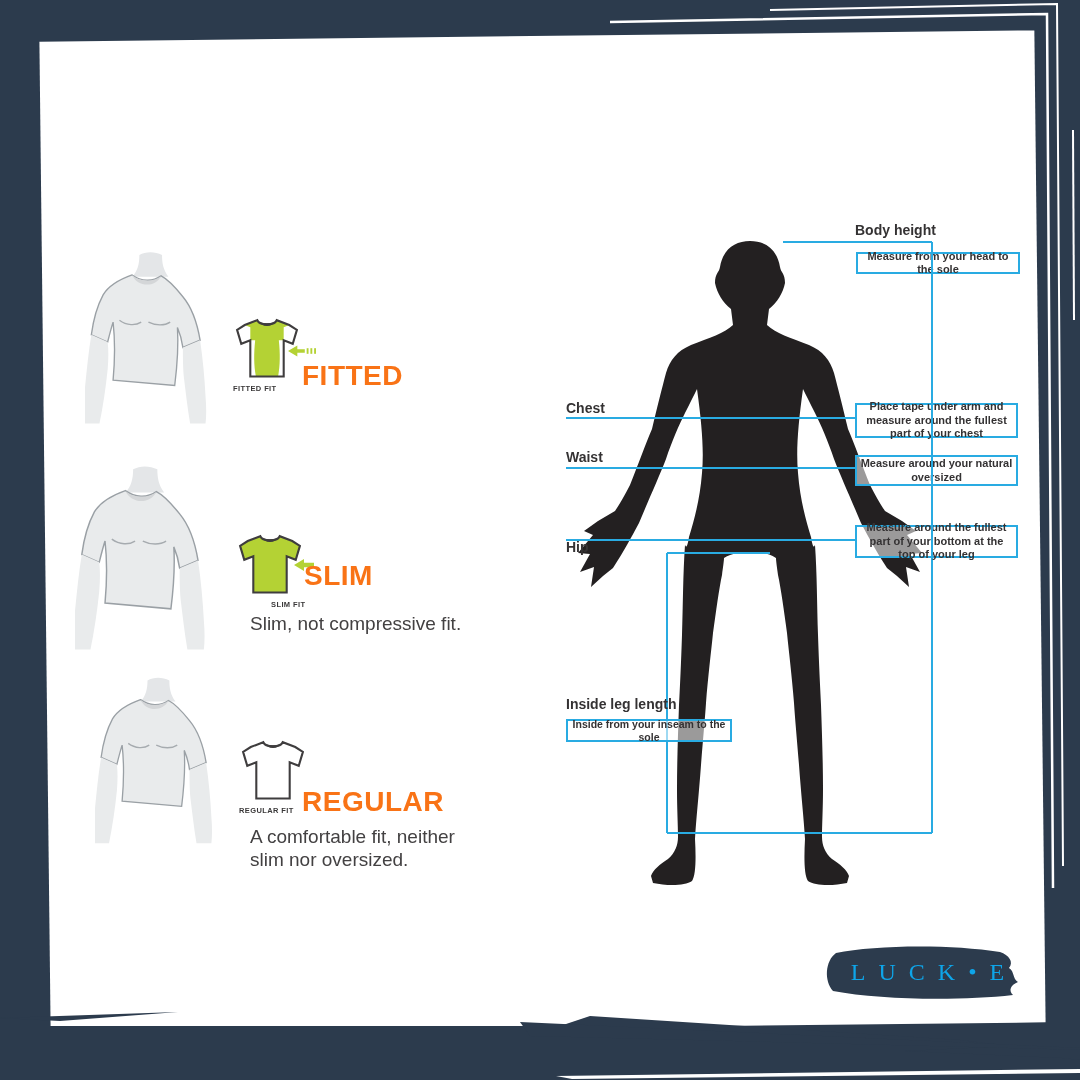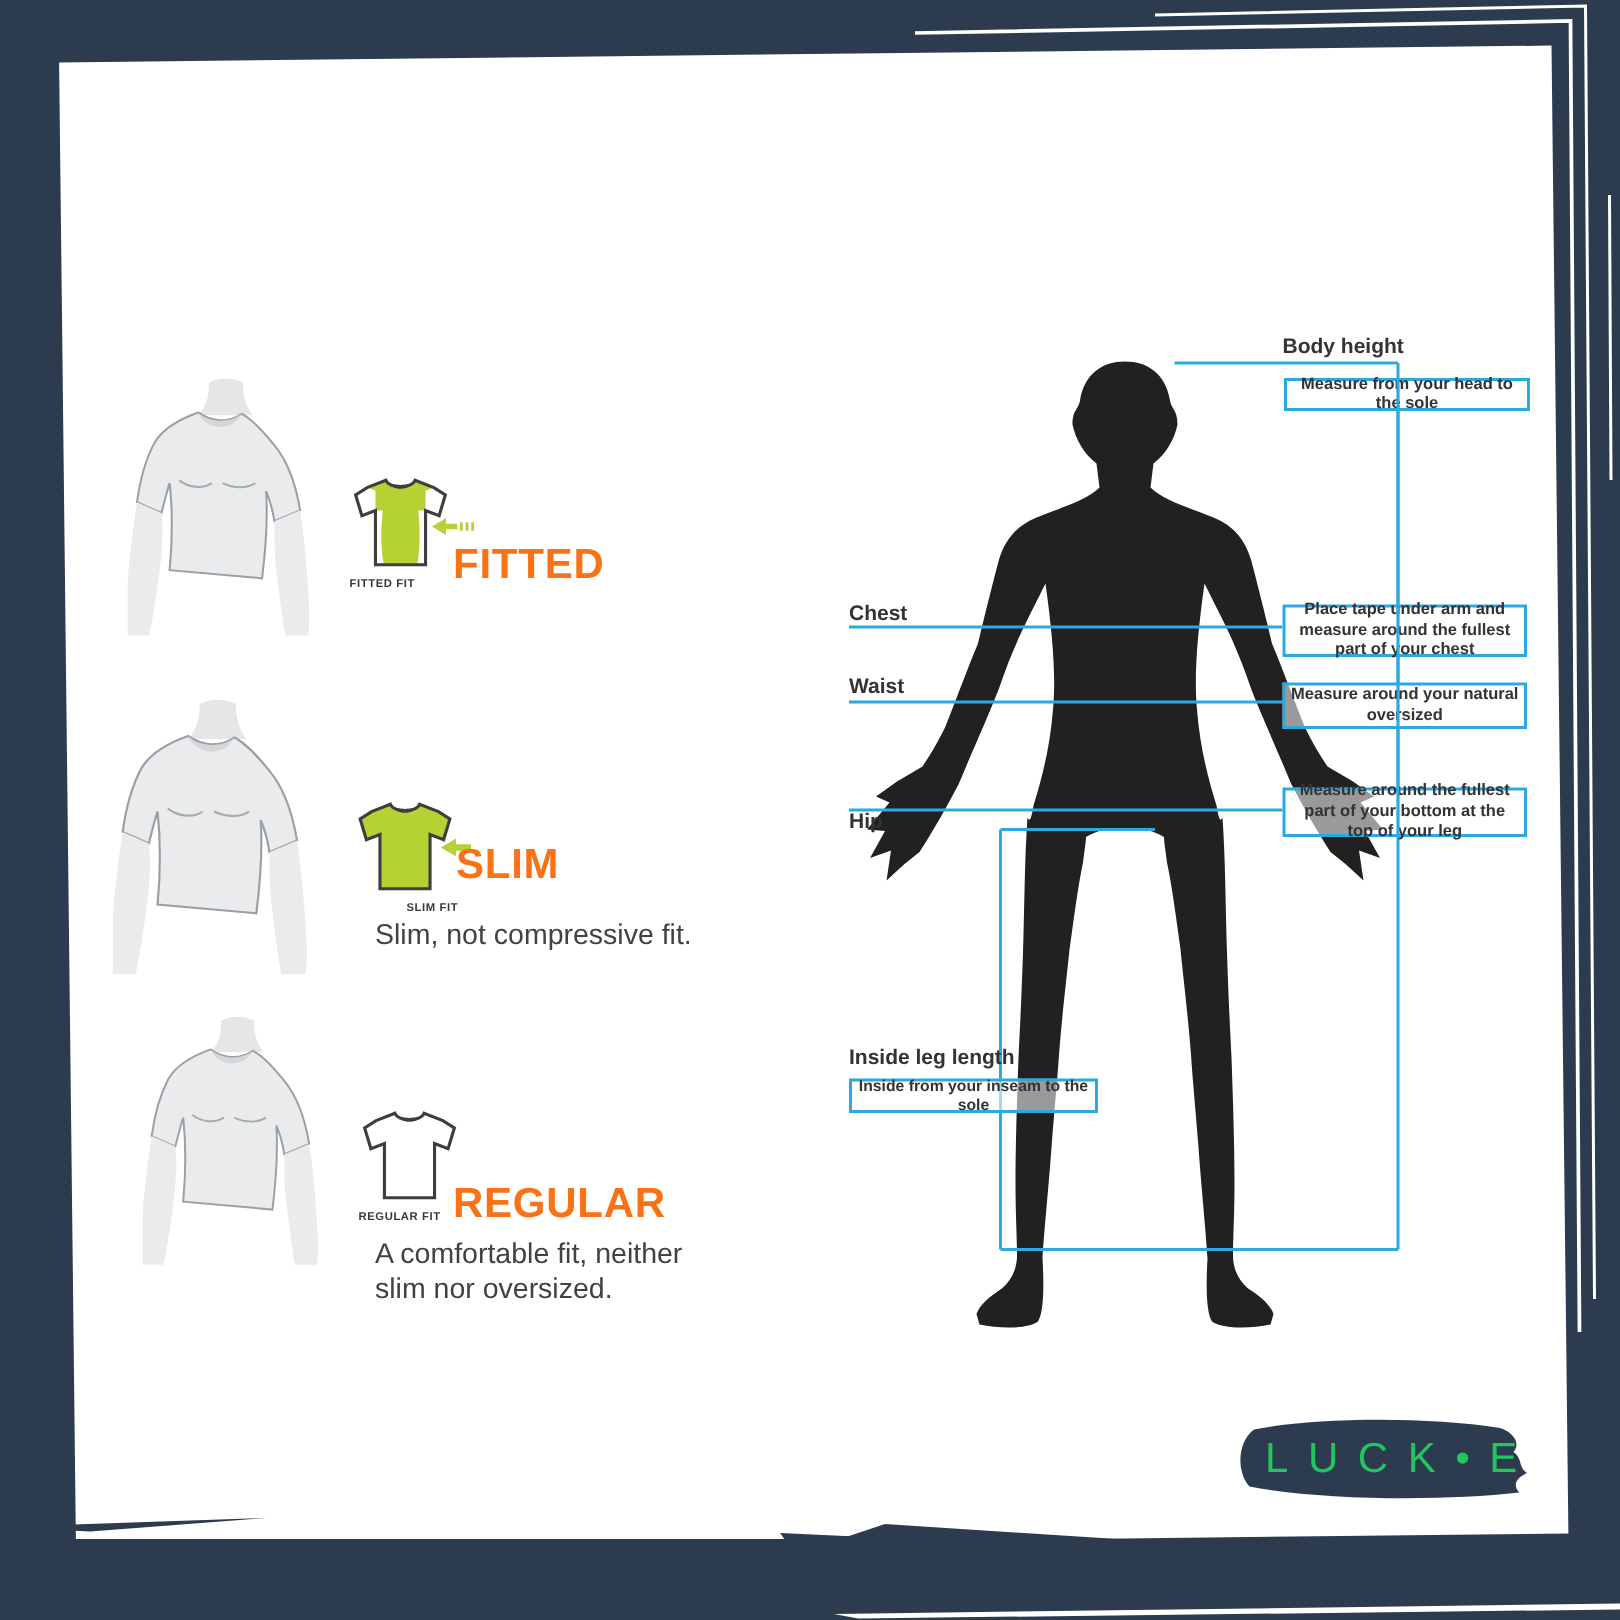--- a/index.html
+++ b/index.html
@@ -21,21 +21,21 @@
   .m-label{font-size:14px;font-weight:bold;color:#343233;}
   .tip-box{border:2px solid #29abe2;background:rgba(255,255,255,.55);box-sizing:border-box;
            display:flex;align-items:center;justify-content:center;text-align:center;
            font-size:11px;font-weight:bold;line-height:1.22;color:#343233;padding:1px 3px;}
   .tip-box.small{font-size:10.5px;}
   .vline-overlay{position:absolute;left:886px;top:214px;width:2px;height:306px;background:#29abe2;}
 
   
   .logo{position:absolute;left:775px;top:905px;width:215px;height:58px;}
   .logo .logo-text{position:absolute;inset:0;display:flex;align-items:center;justify-content:center;
-        font-family:Liberation Sans, sans-serif;font-size:28px;font-weight:normal;color:#22c55e;
+        font-family:Liberation Serif, serif;font-size:24px;font-weight:normal;color:#0ea5e9;
         letter-spacing:13px;text-indent:13px;}
 </style>
 </head>
 <body>
 
 <div class="canvas">
 
   <div class="page"></div>
 
   <svg class="decor" width="1080" height="1080" viewBox="0 0 1080 1080">

